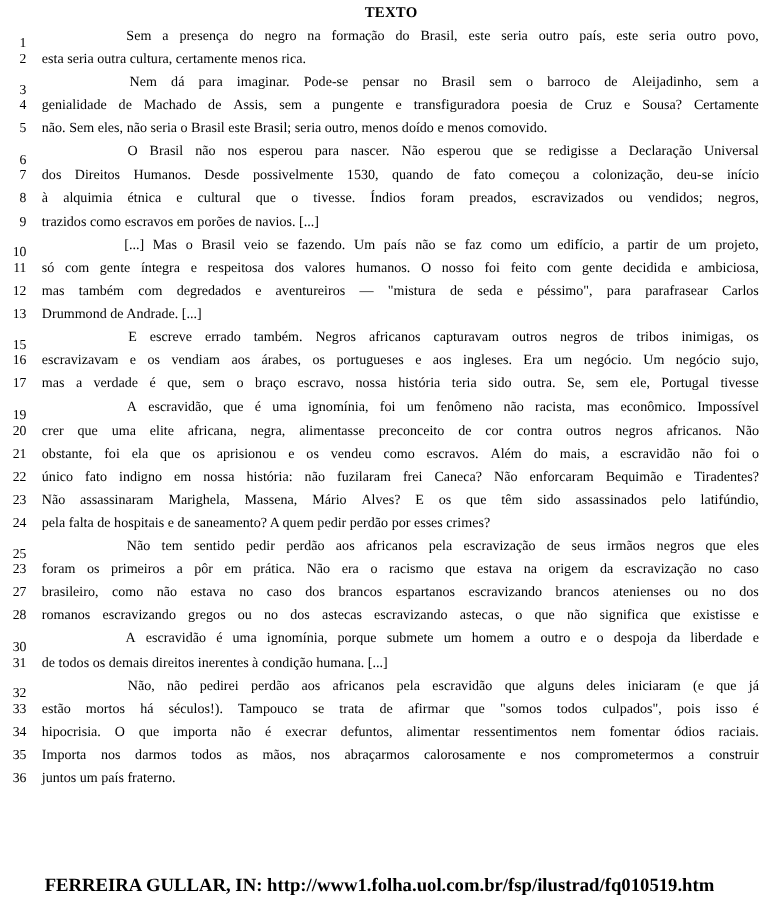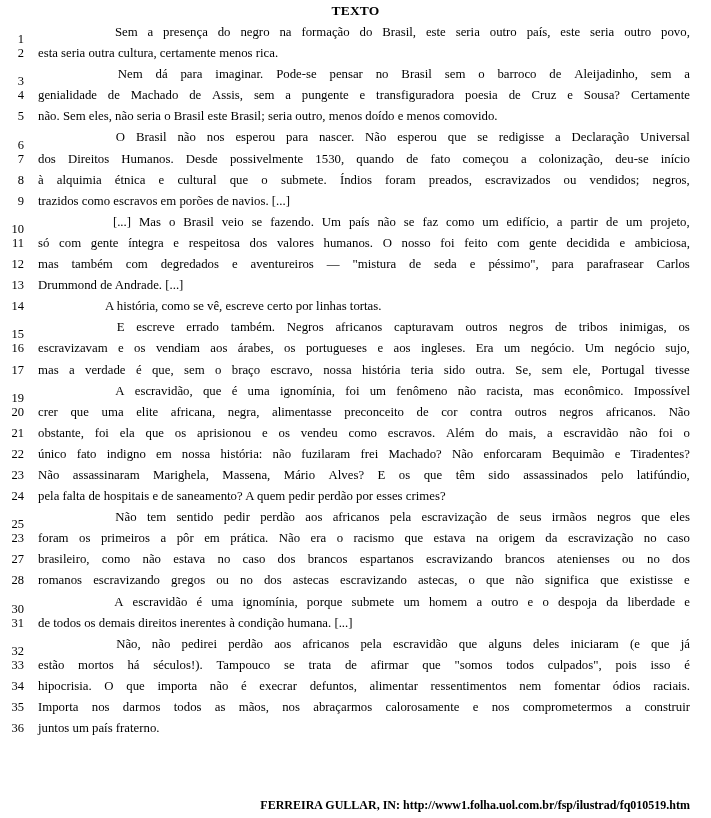--- a/index.html
+++ b/index.html
@@ -72,23 +72,23 @@
   }
   .line-text.justify > .indent {
     flex: 0 0 67px;
     width: 67px;
   }
   #attribution {
     position: absolute;
     left: 0;
     right: 21px;
     top: 797px;
-    text-align: right;
+    text-align: center;
     font-weight: bold;
-    font-size: 12px;
+    font-size: 17px;
     line-height: 16px;
     padding-right: 0px;
   }
 </style>
 </head>
 <body>
 
 <div id="page">
 
   <div id="doc-title">TEXTO</div>
@@ -210,21 +210,21 @@
       <div class="line-row">
         <div class="line-num">8</div>
         <div class="line-text justify">
           <span class="w">à</span>
           <span class="w">alquimia</span>
           <span class="w">étnica</span>
           <span class="w">e</span>
           <span class="w">cultural</span>
           <span class="w">que</span>
           <span class="w">o</span>
-          <span class="w">submete.</span>
+          <span class="w">tivesse.</span>
           <span class="w">Índios</span>
           <span class="w">foram</span>
           <span class="w">preados,</span>
           <span class="w">escravizados</span>
           <span class="w">ou</span>
           <span class="w">vendidos;</span>
           <span class="w">negros,</span>
         </div>
       </div>
       <div class="line-row">
@@ -296,24 +296,20 @@
           <span class="w">e</span>
           <span class="w">péssimo",</span>
           <span class="w">para</span>
           <span class="w">parafrasear</span>
           <span class="w">Carlos</span>
         </div>
       </div>
       <div class="line-row">
         <div class="line-num">13</div>
         <div class="line-text"><span>Drummond de Andrade. [...]</span></div>
-      </div>
-      <div class="line-row">
-        <div class="line-num">14</div>
-        <div class="line-text"><span class="indent"></span><span>A história, como se vê, escreve certo por linhas tortas.</span></div>
       </div>
       <div class="line-row">
         <div class="line-num">15</div>
         <div class="line-text justify">
           <span class="indent"></span>
           <span class="w">E</span>
           <span class="w">escreve</span>
           <span class="w">errado</span>
           <span class="w">também.</span>
           <span class="w">Negros</span>
@@ -442,21 +438,21 @@
         <div class="line-text justify">
           <span class="w">único</span>
           <span class="w">fato</span>
           <span class="w">indigno</span>
           <span class="w">em</span>
           <span class="w">nossa</span>
           <span class="w">história:</span>
           <span class="w">não</span>
           <span class="w">fuzilaram</span>
           <span class="w">frei</span>
-          <span class="w">Machado?</span>
+          <span class="w">Caneca?</span>
           <span class="w">Não</span>
           <span class="w">enforcaram</span>
           <span class="w">Bequimão</span>
           <span class="w">e</span>
           <span class="w">Tiradentes?</span>
         </div>
       </div>
       <div class="line-row">
         <div class="line-num">23</div>
         <div class="line-text justify">

